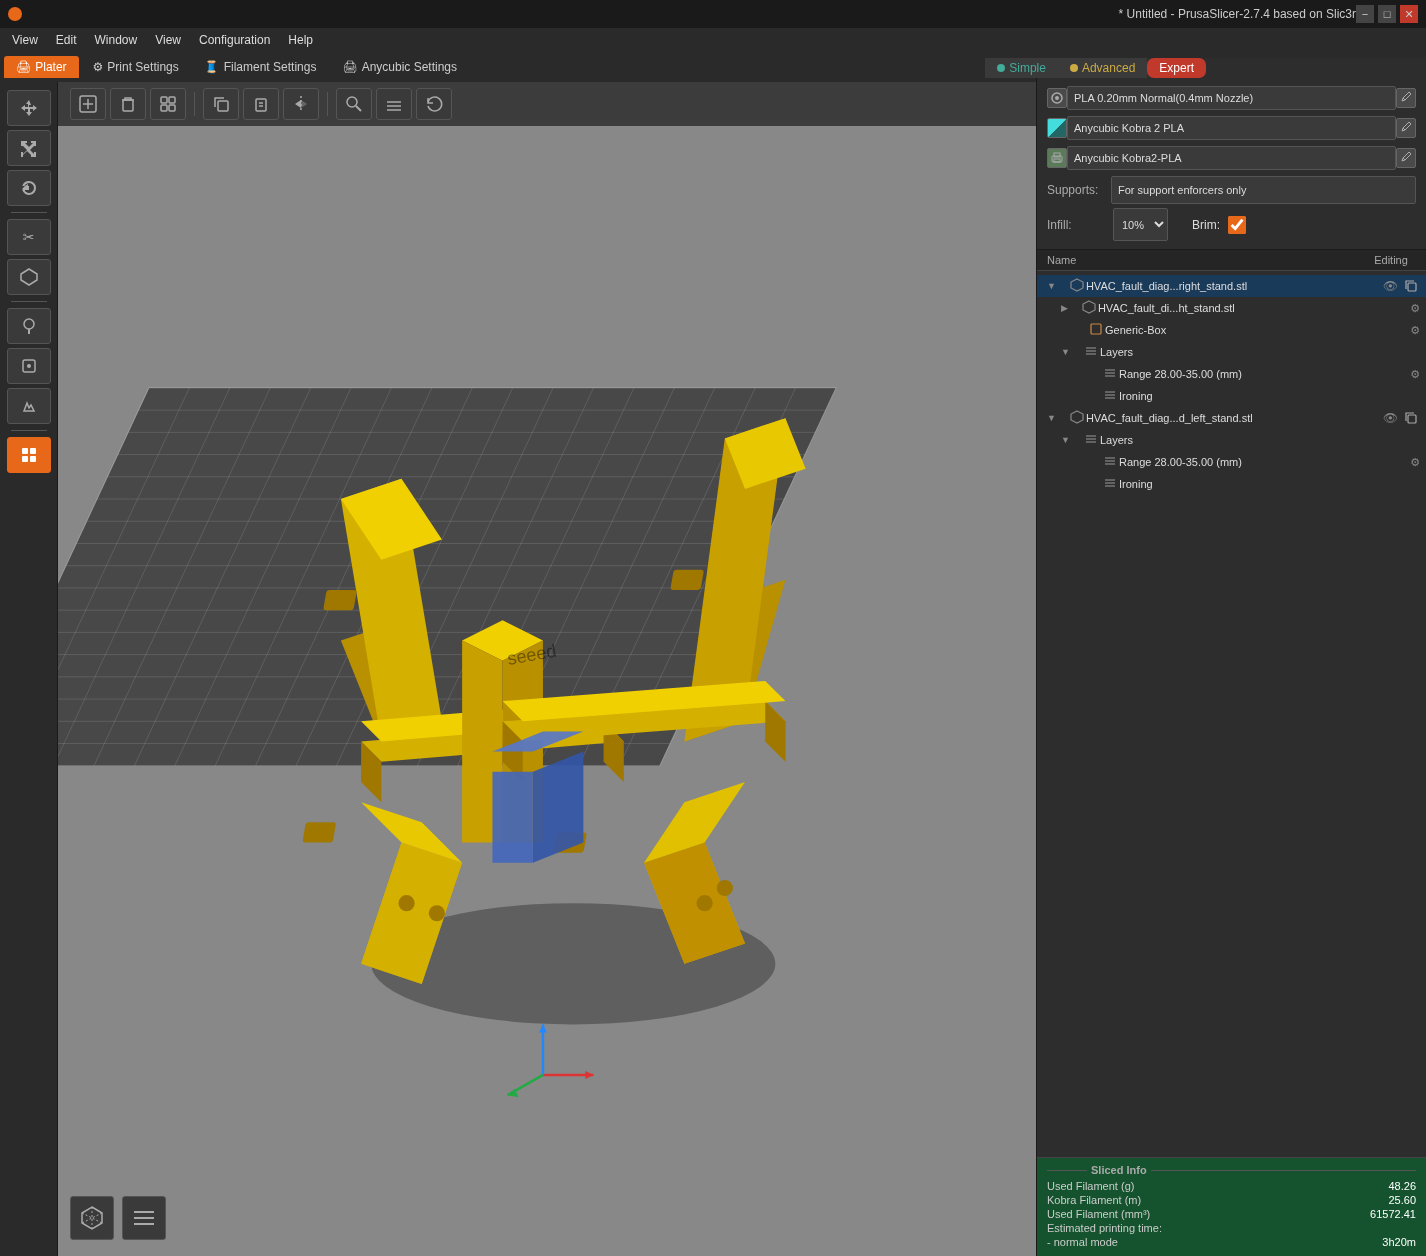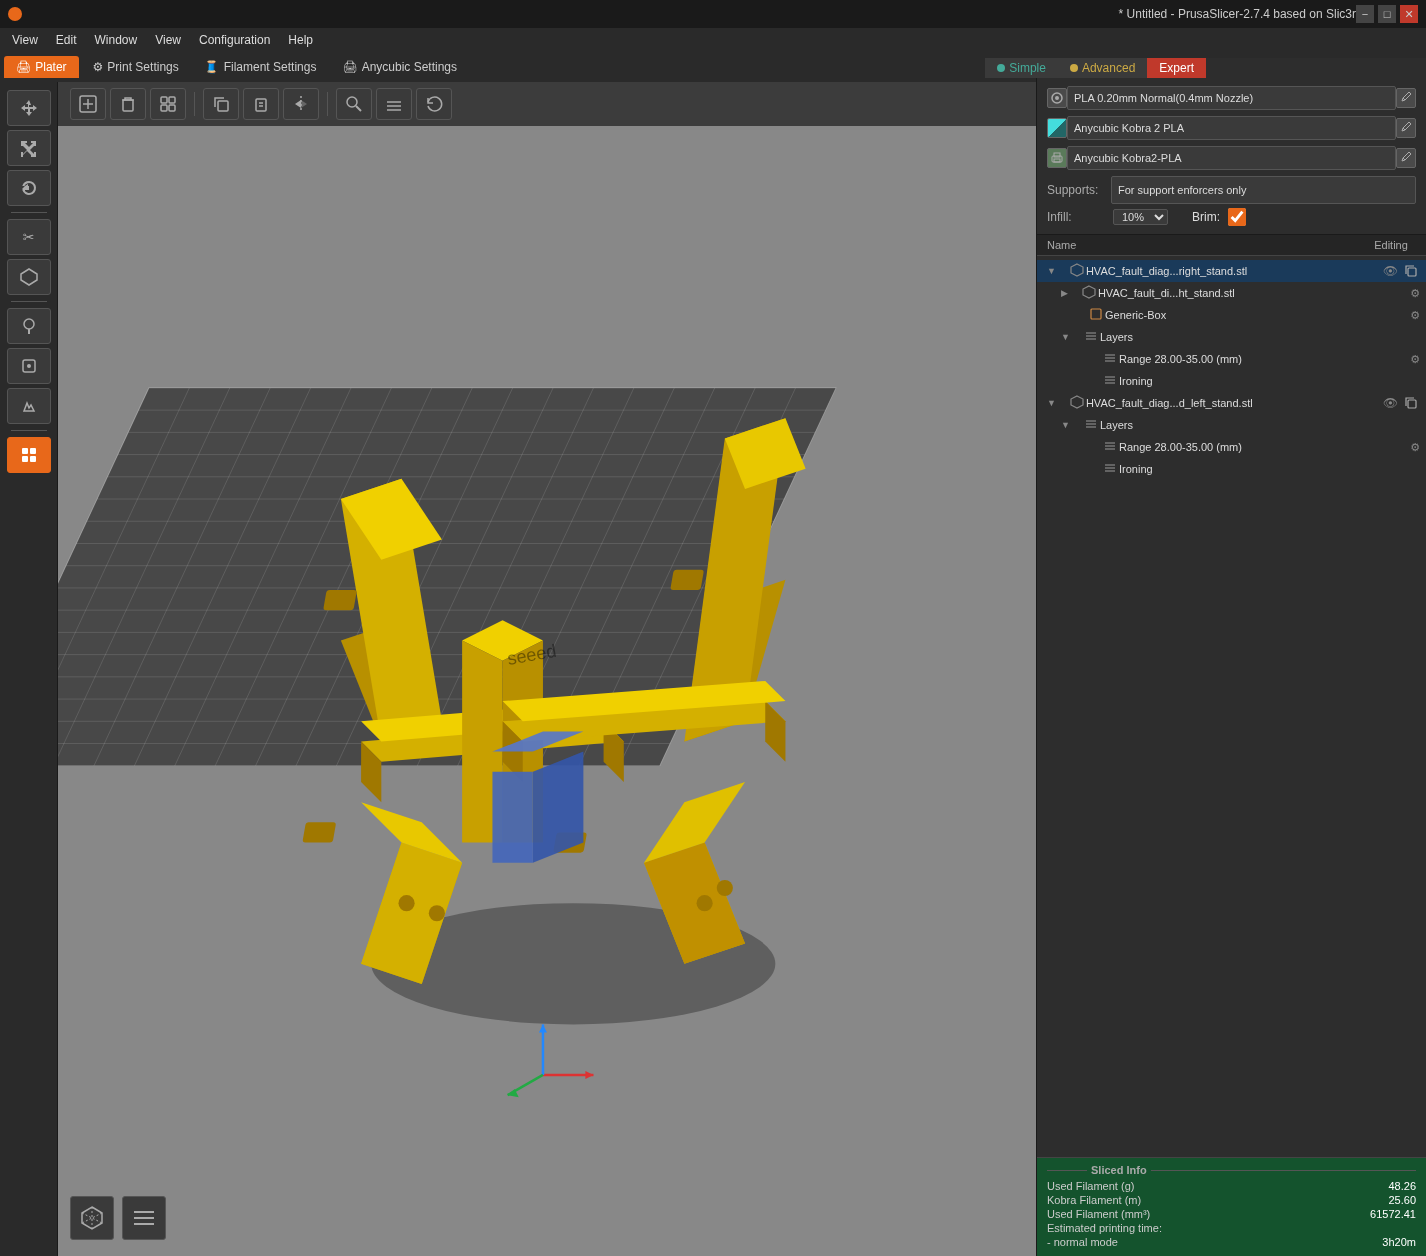--- a/index.html
+++ b/index.html
@@ -100,21 +100,21 @@
       padding: 3px 12px;
       font-size: 12px;
       cursor: pointer;
       border: none;
       display: flex;
       align-items: center;
       gap: 4px;
     }
     .mode-btn.simple { background: #3a3a3a; color: #4a9; }
     .mode-btn.advanced { background: #3a3a3a; color: #ca4; }
-    .mode-btn.expert { background: #c0392b; color: #fff; }
+    .mode-btn.expert { background: #c0392b; color: #fff; border-radius: 7px; }
 
     
     #left-toolbar {
       width: 58px;
       background: #2a2a2a;
       display: flex;
       flex-direction: column;
       align-items: center;
       padding: 8px 0;
       gap: 6px;
@@ -275,21 +275,21 @@
       margin-bottom: 4px;
       gap: 6px;
     }
     .infill-row {
       display: flex;
       align-items: center;
       gap: 8px;
     }
     .infill-input {
       width: 55px;
-      height: 16px;
+      height: 33px;
       background: #3a3a3a;
       border: 1px solid #555;
       color: #ddd;
       font-size: 11px;
       padding: 0 4px;
       border-radius: 2px;
     }
     .brim-check {
       width: 18px;
       height: 18px;

